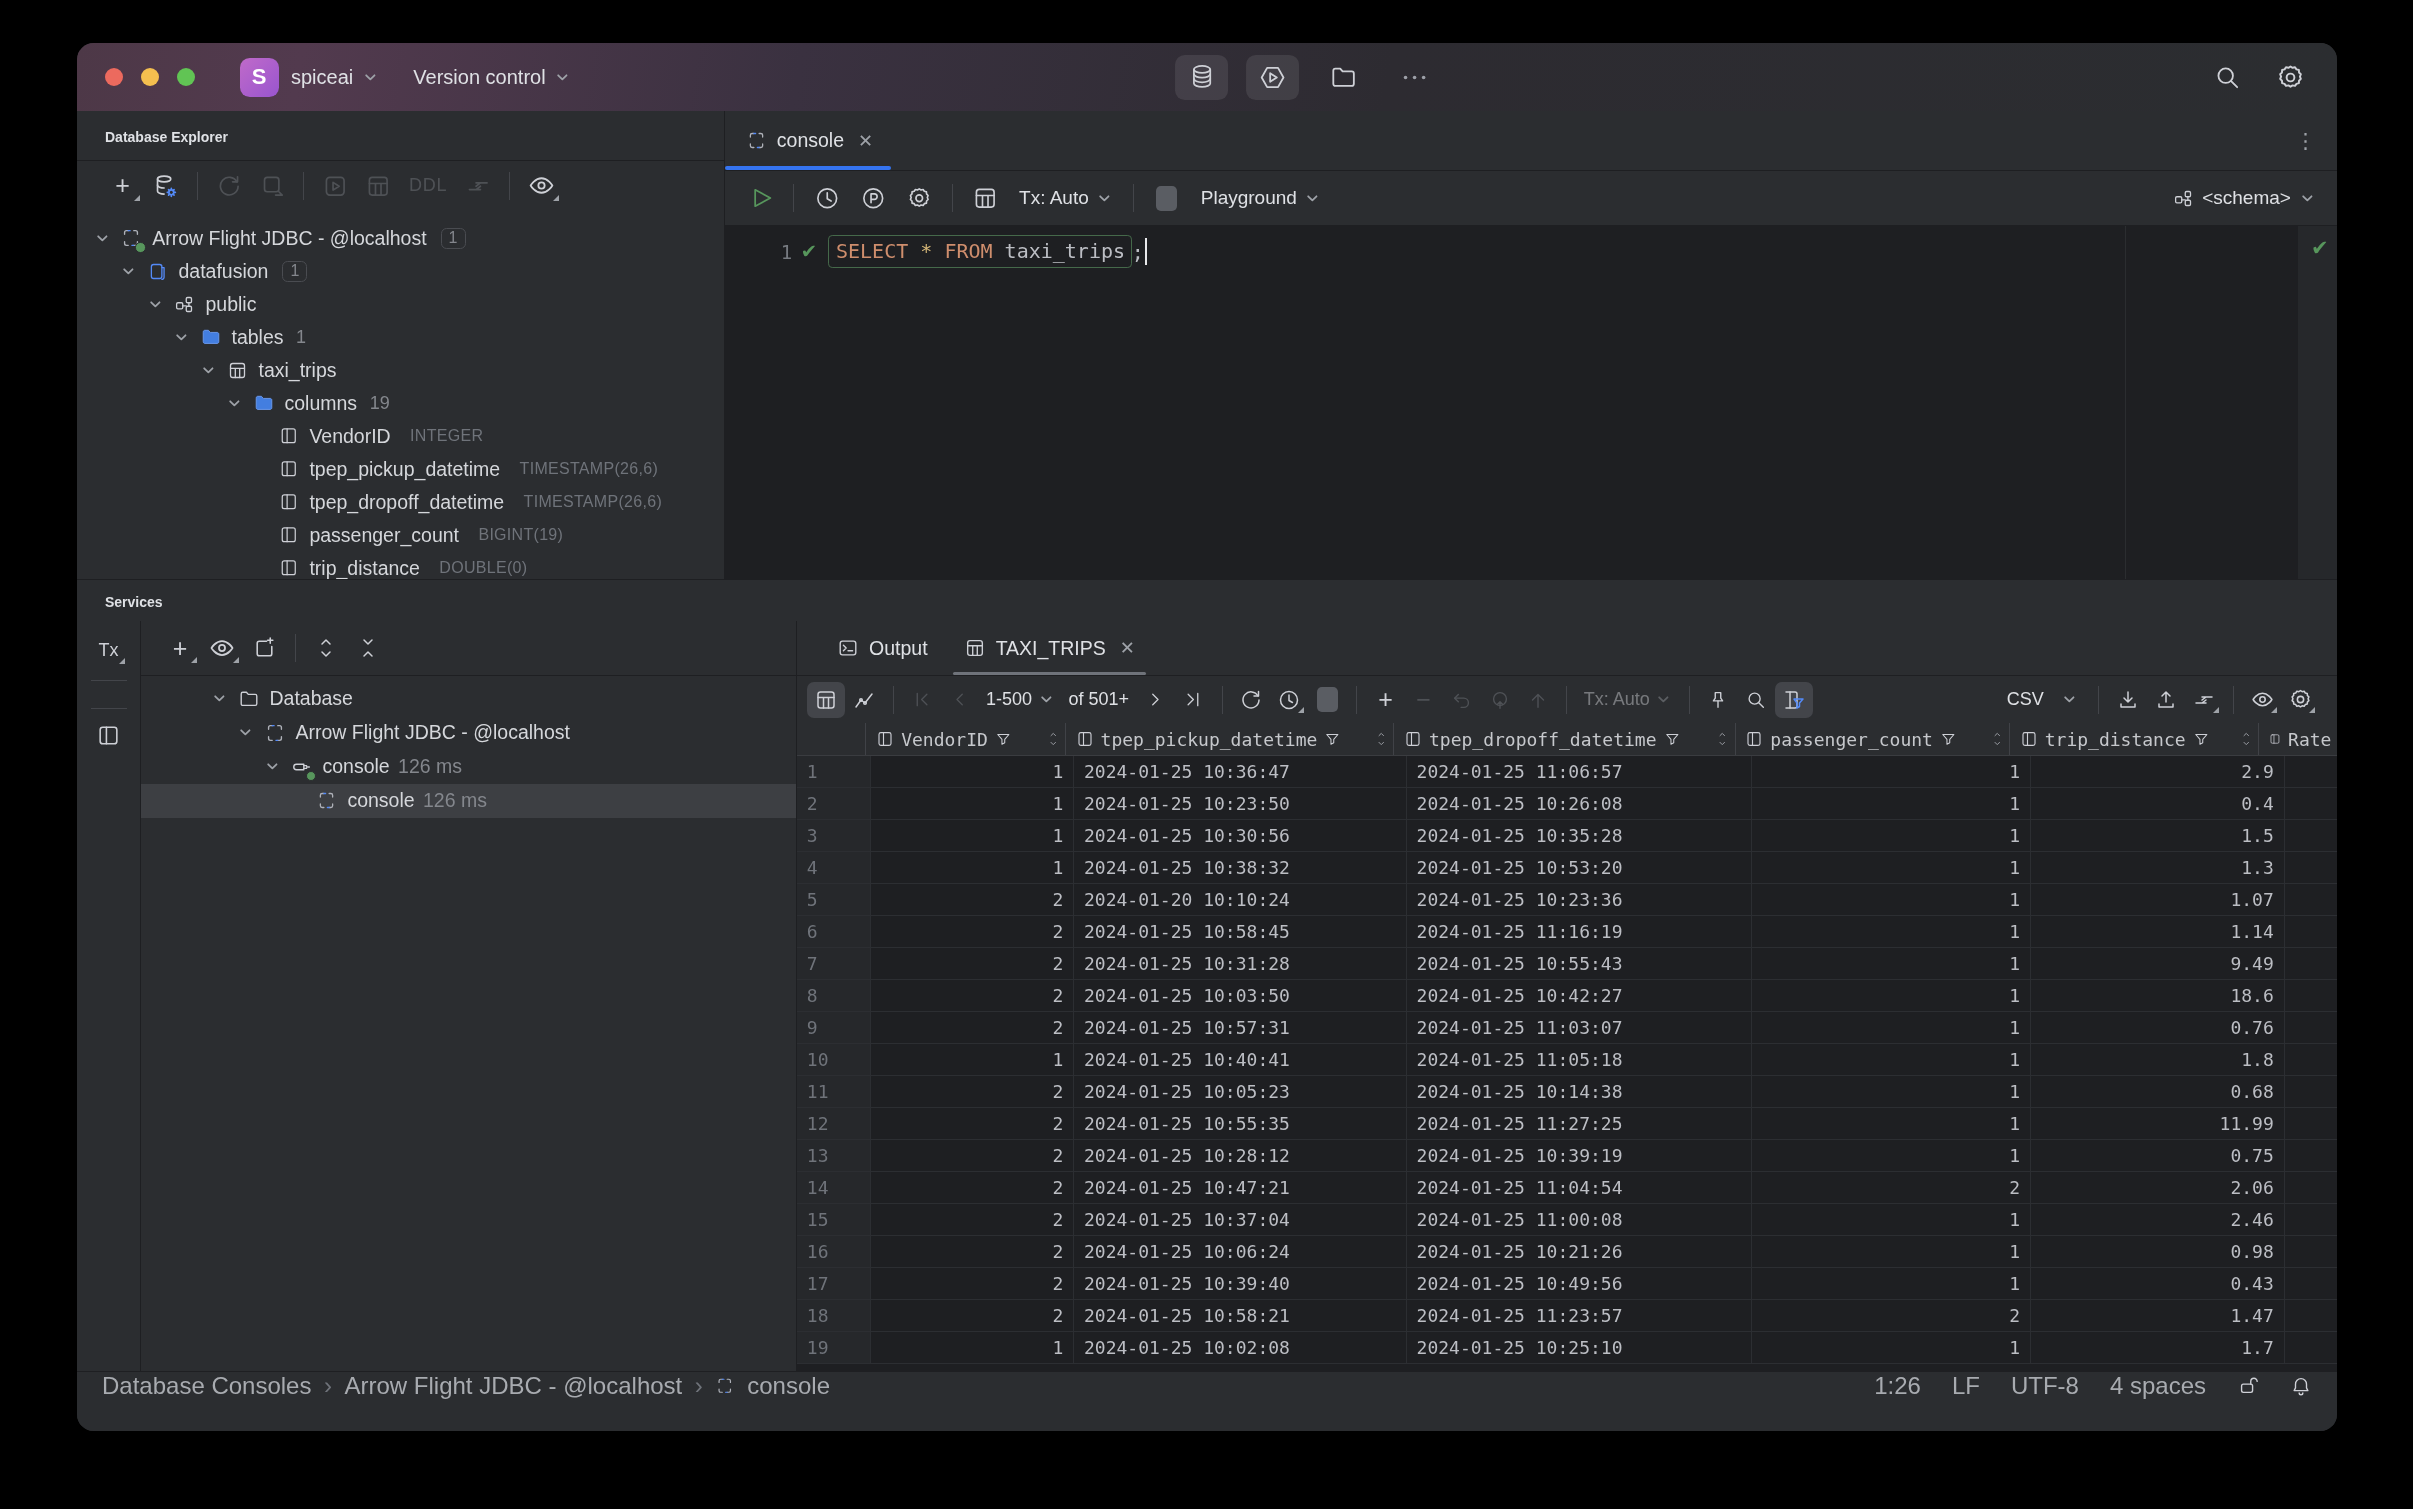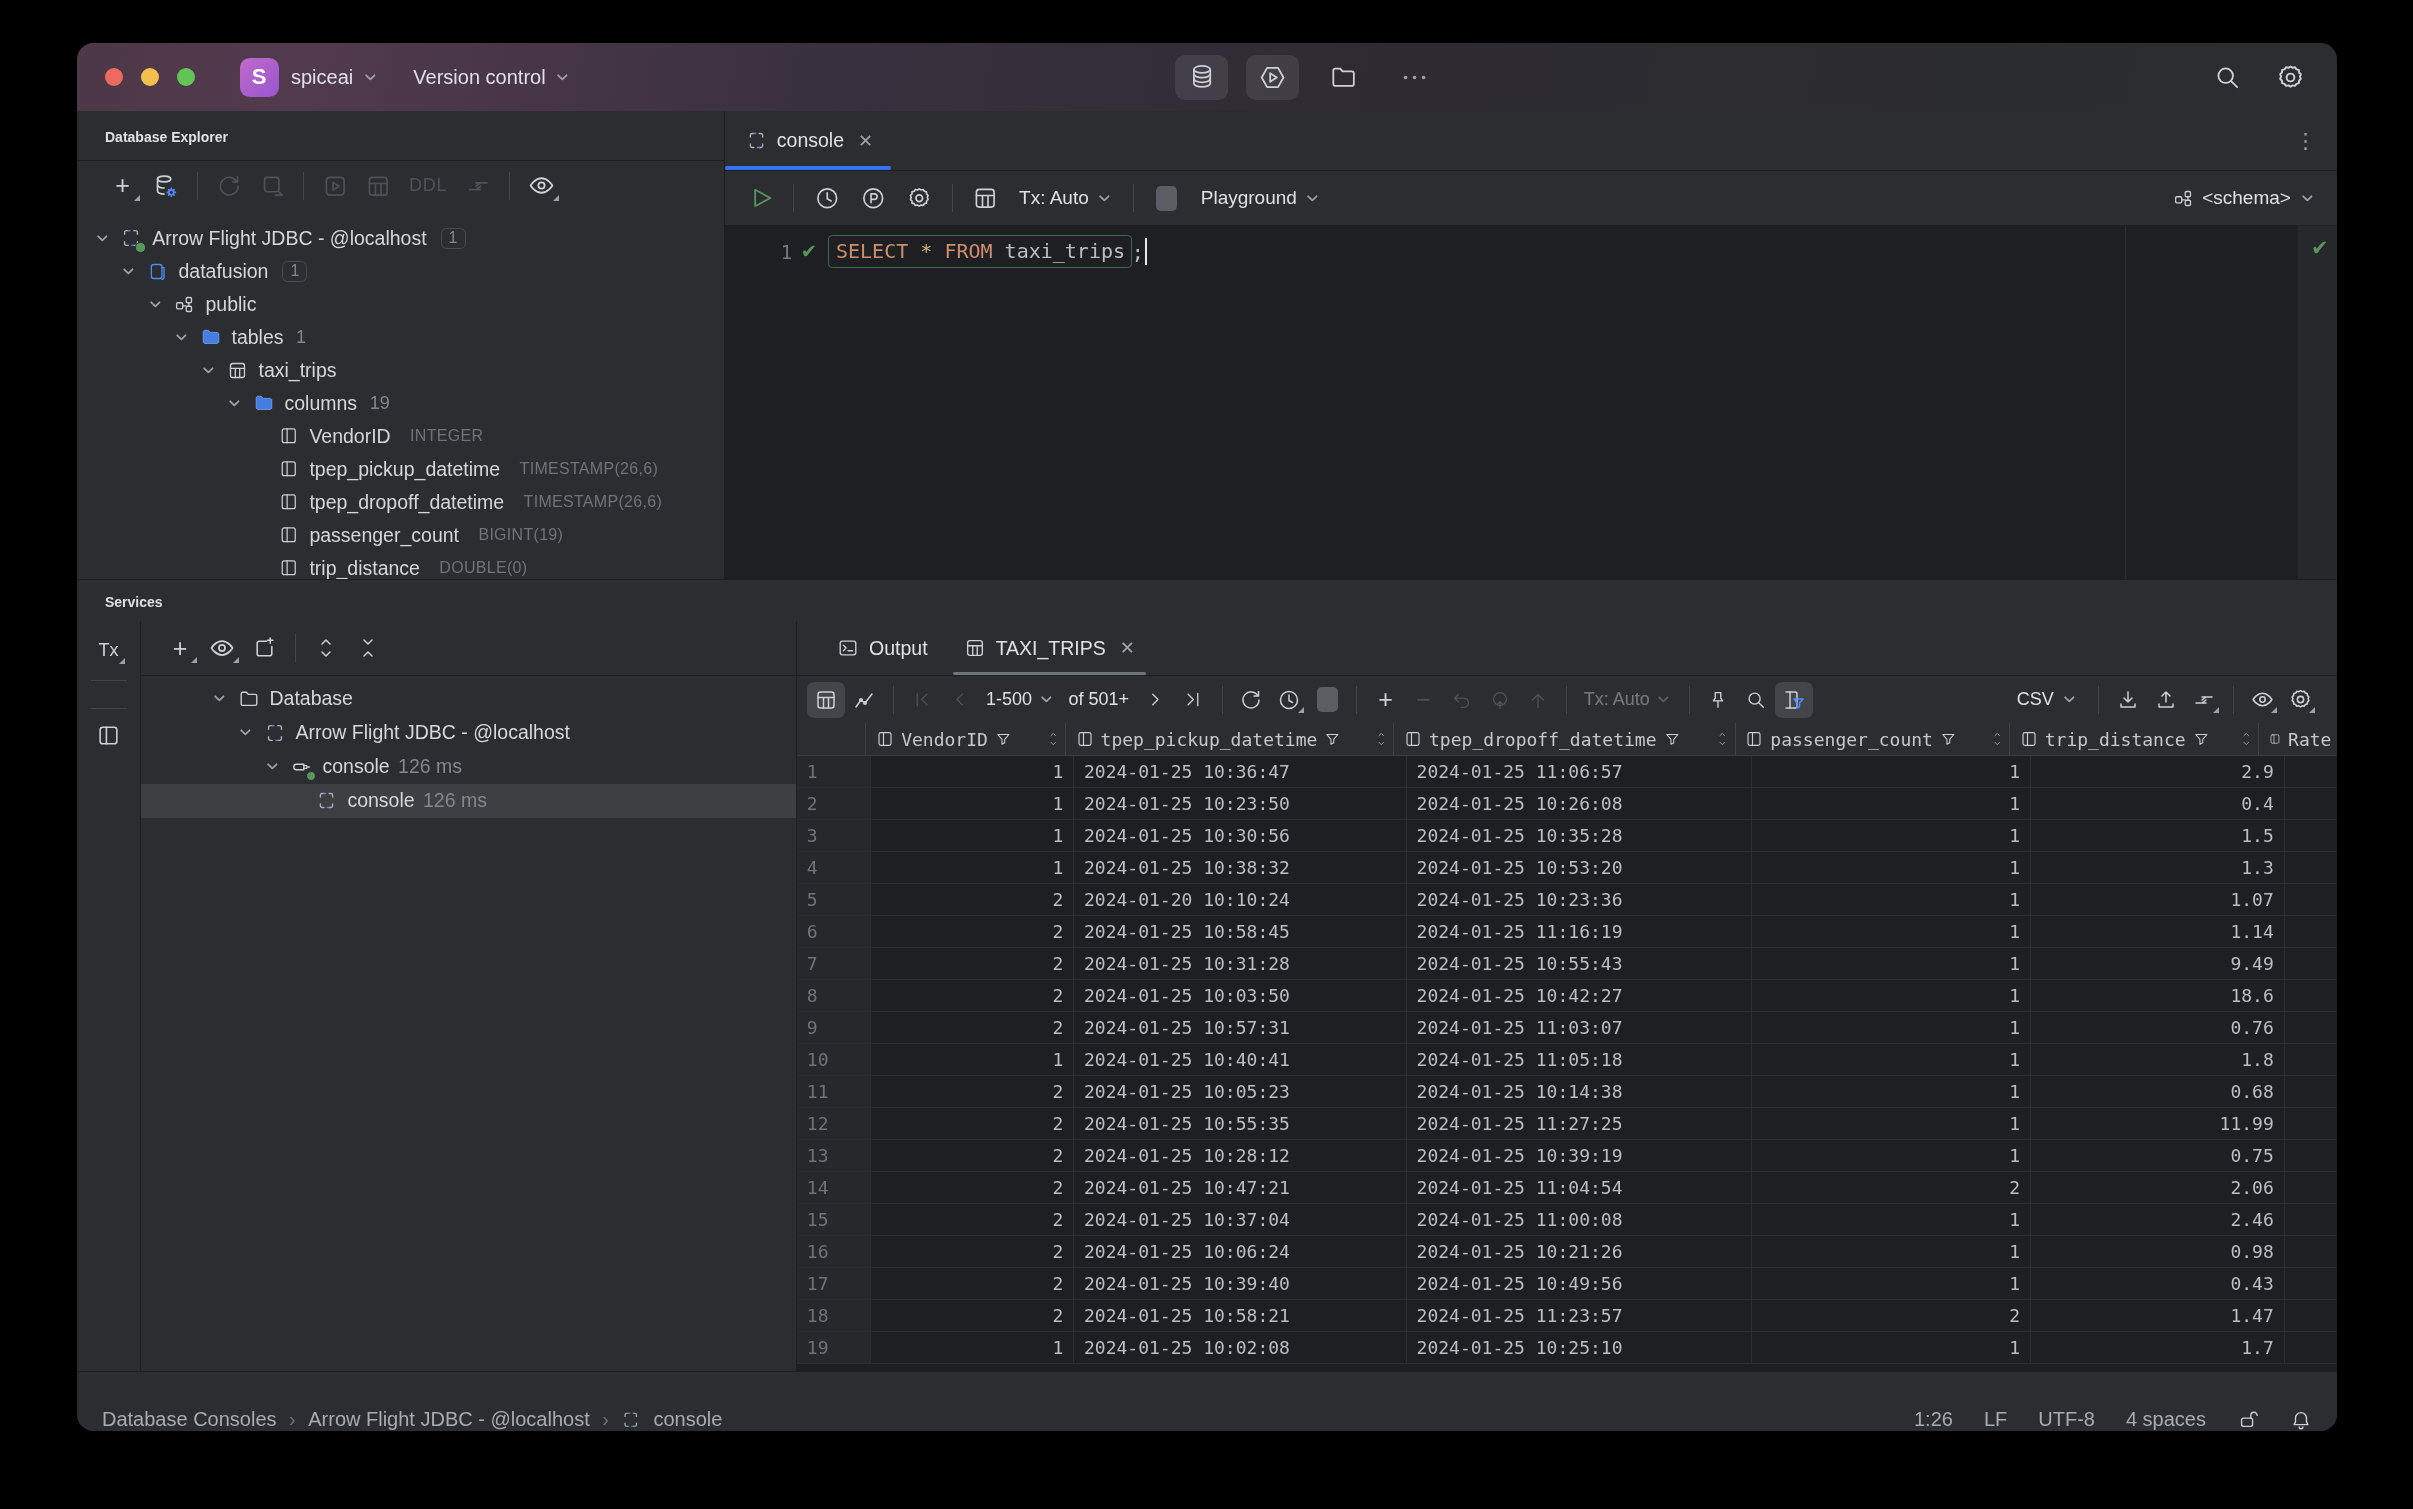--- a/index.html
+++ b/index.html
@@ -81,41 +81,41 @@
   
   .rs-pane{flex:1;display:flex;flex-direction:column;min-width:0;}
   .rtabs{height:54px;display:flex;align-items:center;padding-left:25px;gap:5.6px;border-bottom:0.7px solid #1e1f22;}
   .rtab{display:flex;align-items:center;gap:9.8px;color:#dfe1e5;font-size:19.5px;height:100%;padding:0 15.3px;position:relative;text-align:right;}
   .rtab .gunderline{position:absolute;left:4.2px;right:4.2px;bottom:0;height:3.5px;background:#6f737a;border-radius:2.1px;}
   .rs-toolbar{height:47px;display:flex;align-items:center;padding-left:9.8px;position:relative;}
   .rs-toolbar .tbi{width:38px;height:36px;display:flex;align-items:center;justify-content:center;position:relative;flex:0 0 auto}
   .tbi.activebg{background:#43454a;border-radius:7px;}
   .pgtxt{color:#dfe1e5;font-size:18px;display:flex;align-items:center;gap:5.6px;margin:0 7px;white-space:nowrap}
   .rs-right{position:absolute;right:18px;display:flex;align-items:center;}
-  .csv{color:#dfe1e5;font-size:18px;display:flex;align-items:center;gap:7px;margin-right:11px}
+  .csv{color:#dfe1e5;font-size:18px;display:flex;align-items:center;gap:17px;margin-right:11px}
   
   .grid{flex:1;background:#1e1f22;overflow:hidden;font-family:"DejaVu Sans Mono",monospace;font-size:18px;color:#bcbec4;display:flex;flex-direction:column;}
   .ghead{display:flex;height:32px;flex:0 0 auto;background:#2b2d30;border-bottom:0.7px solid #3a3c40;}
   .th{display:flex;align-items:center;gap:7px;padding:0 5.6px 0 9.8px;border-right:0.7px solid #404247;overflow:hidden;white-space:nowrap;color:#c6c8cc;}
   .th .sort{margin-left:auto;display:flex;flex-direction:column;gap:0px}
   .th .sort .ch{width:12.5px;height:9px}
   .gbody{flex:1;overflow:hidden;}
   .tr{display:flex;height:31px;border-bottom:0.7px solid #2c2e32;}
   .td{padding:0 9.8px;display:flex;align-items:center;border-right:0.7px solid #2c2e32;overflow:hidden;white-space:nowrap;}
   .num{justify-content:flex-end}
   .cnum{color:#6f737a;justify-content:flex-start;background:#26282b;}
   .col-num{width:53px;flex:0 0 auto}
   .col-vendor{width:183px;flex:0 0 auto}
   .col-pickup{width:312px;flex:0 0 auto}
   .col-dropoff{width:325px;flex:0 0 auto}
   .col-pass{width:258px;flex:0 0 auto}
   .col-dist{width:233px;flex:0 0 auto}
   .col-rate{flex:1;min-width:0;border-right:none}
   
-  .statusbar{height:59px;flex:0 0 auto;border-top:0.7px solid #1e1f22;display:flex;align-items:flex-end;padding:0 25px;color:#a8abb0;font-size:20px;position:relative;background:#2b2d30;}
+  .statusbar{height:59px;flex:0 0 auto;border-top:0.7px solid #1e1f22;display:flex;align-items:flex-start;padding:0 25px;color:#a8abb0;font-size:24px;position:relative;background:#2b2d30;}
   .bc{display:flex;align-items:center;gap:12.5px}
   .bc .sep{color:#6f737a}
   .sb-right{position:absolute;right:25px;display:flex;align-items:center;gap:31px;}
 </style>
 </head>
 <body>
 
 <div class="window">
 
   <div class="titlebar">

